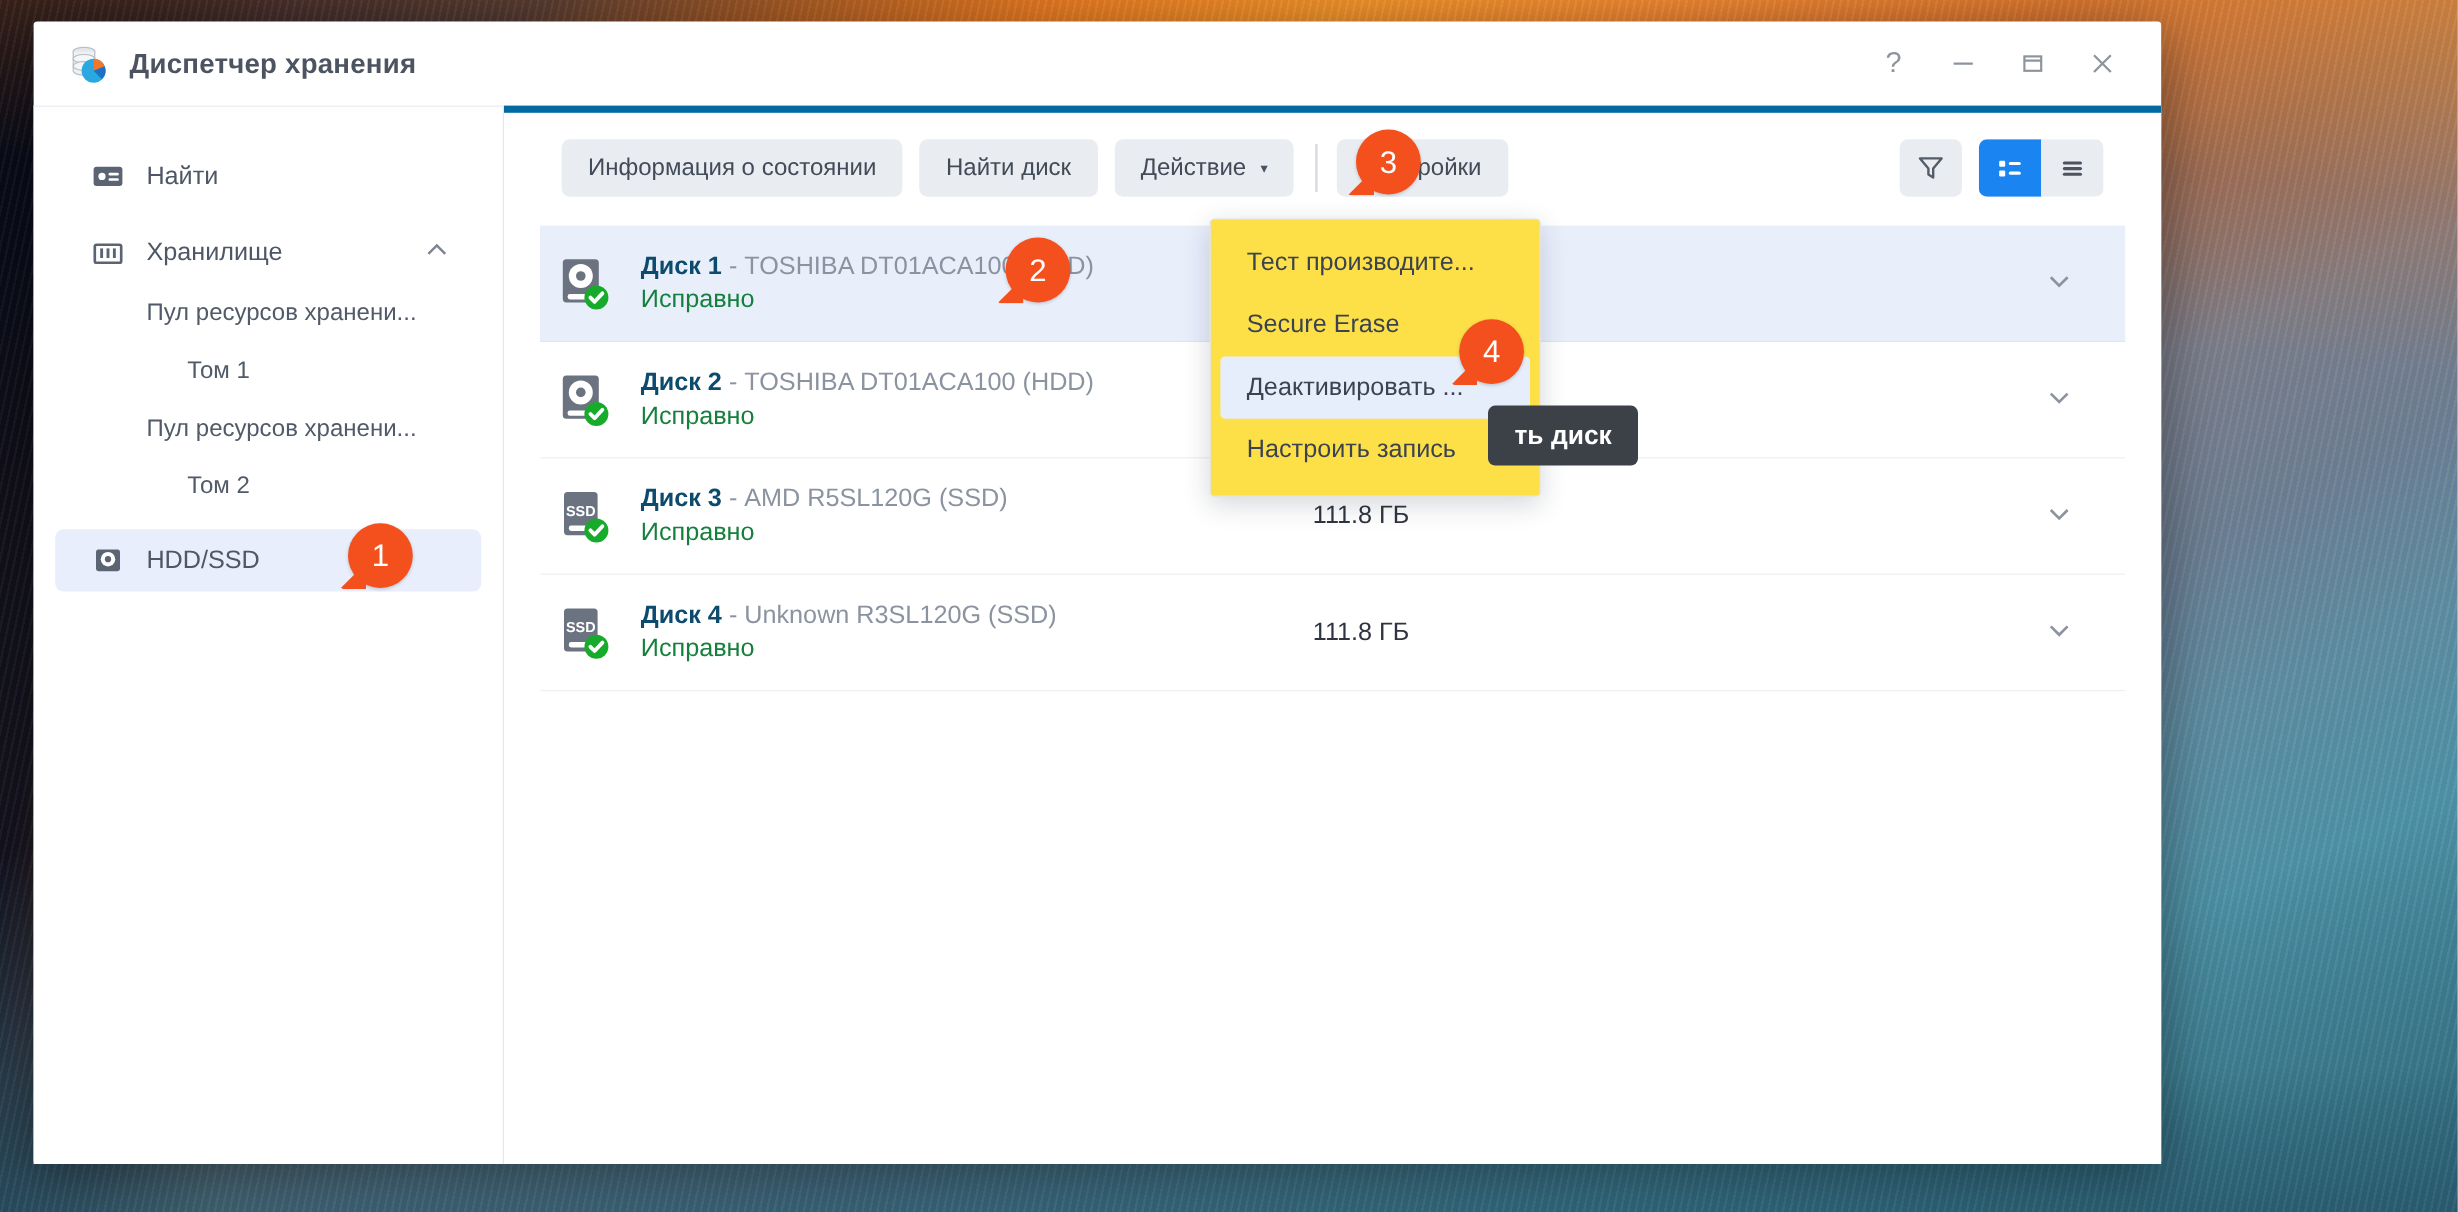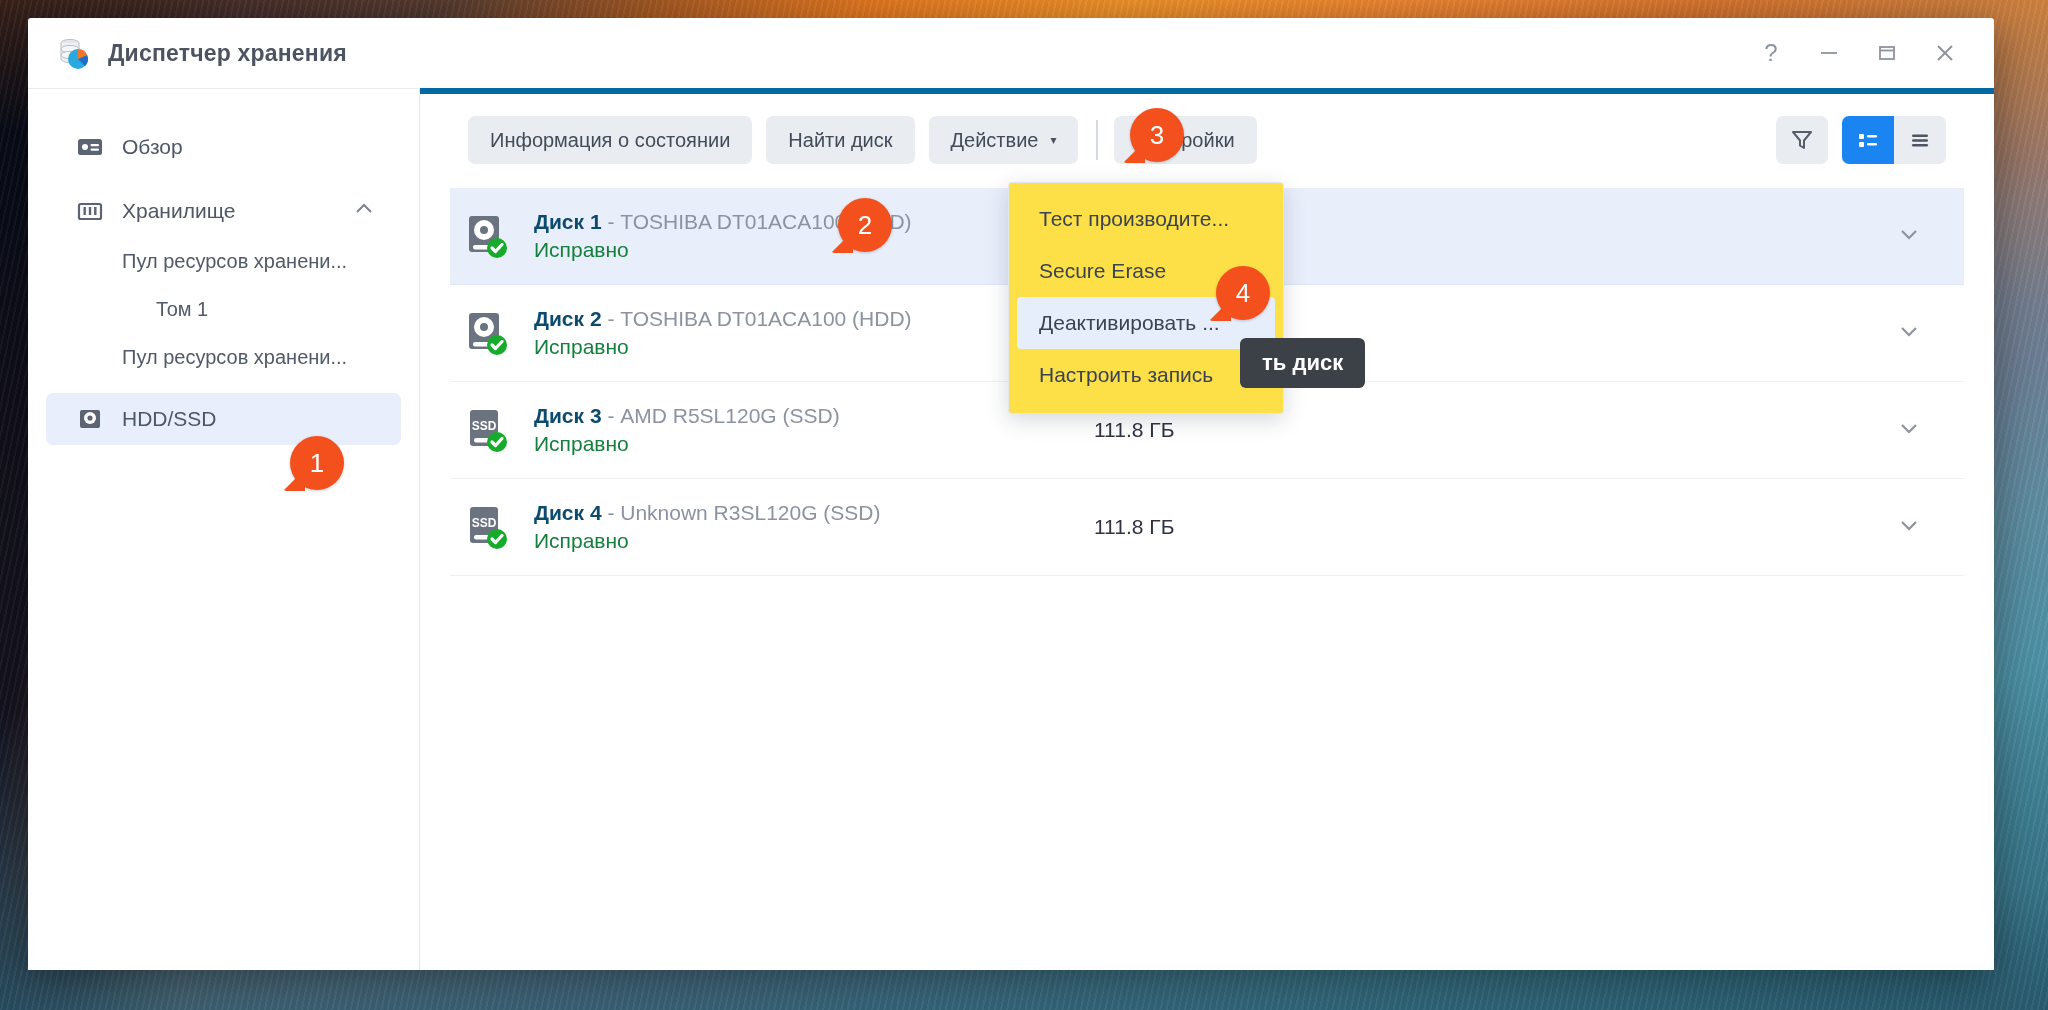--- a/index.html
+++ b/index.html
@@ -39,21 +39,21 @@
   .wp-d {
     background: repeating-linear-gradient(102deg,
       rgba(255,255,255,0.045) 0px, rgba(255,255,255,0.045) 2px,
       rgba(0,0,0,0.035) 2px, rgba(0,0,0,0.035) 6px);
   }
 
   
   .window {
     position: absolute;
     left: 28px; top: 18px;
-    width: 1966px; height: 952px;
+    width: 1773px; height: 952px;
     background: #ffffff;
     border-radius: 3px;
     box-shadow: 0 10px 46px rgba(0,0,0,0.42);
     overflow: visible;
   }
 
   .titlebar {
     height: 70px;
     display: flex; align-items: center;
     padding: 0 0 0 28px;
@@ -257,21 +257,21 @@
 
       <div class="nav-item">
         <span class="nico">
           <svg width="28" height="28" viewBox="0 0 28 28">
             <rect x="2" y="6" width="24" height="16" rx="2.5" fill="#5b6472"></rect>
             <circle cx="9" cy="14" r="3" fill="#fff"></circle>
             <rect x="14.5" y="11" width="8.5" height="2.2" rx="1" fill="#fff"></rect>
             <rect x="14.5" y="15.5" width="8.5" height="2.2" rx="1" fill="#fff"></rect>
           </svg>
         </span>
-        <span class="nav-label">Обзор</span>
+        <span class="nav-label">Найти</span>
       </div>
 
       <div class="nav-item spaced">
         <span class="nico">
           <svg width="28" height="28" viewBox="0 0 28 28">
             <rect x="3" y="7" width="22" height="15" rx="1.6" fill="none" stroke="#5b6472" stroke-width="2.2"></rect>
             <rect x="7.5" y="10" width="2.4" height="8" fill="#5b6472"></rect>
             <rect x="12.8" y="10" width="2.4" height="8" fill="#5b6472"></rect>
             <rect x="18.1" y="10" width="2.4" height="8" fill="#5b6472"></rect>
           </svg>
@@ -285,20 +285,23 @@
       </div>
 
       <div class="nav-sub">
         <span>Пул ресурсов хранени...</span>
       </div>
       <div class="nav-sub lvl2">
         <span>Том 1</span>
       </div>
       <div class="nav-sub">
         <span>Пул ресурсов хранени...</span>
+      </div>
+      <div class="nav-sub lvl2">
+        <span>Том 2</span>
       </div>
 
       <div class="nav-item active spaced">
         <span class="nico">
           <svg width="28" height="28" viewBox="0 0 28 28">
             <rect x="4" y="5" width="20" height="18" rx="2" fill="#5b6472"></rect>
             <circle cx="14" cy="13" r="6" fill="#fff"></circle>
             <circle cx="14" cy="13" r="2.6" fill="#5b6472"></circle>
           </svg>
         </span>

